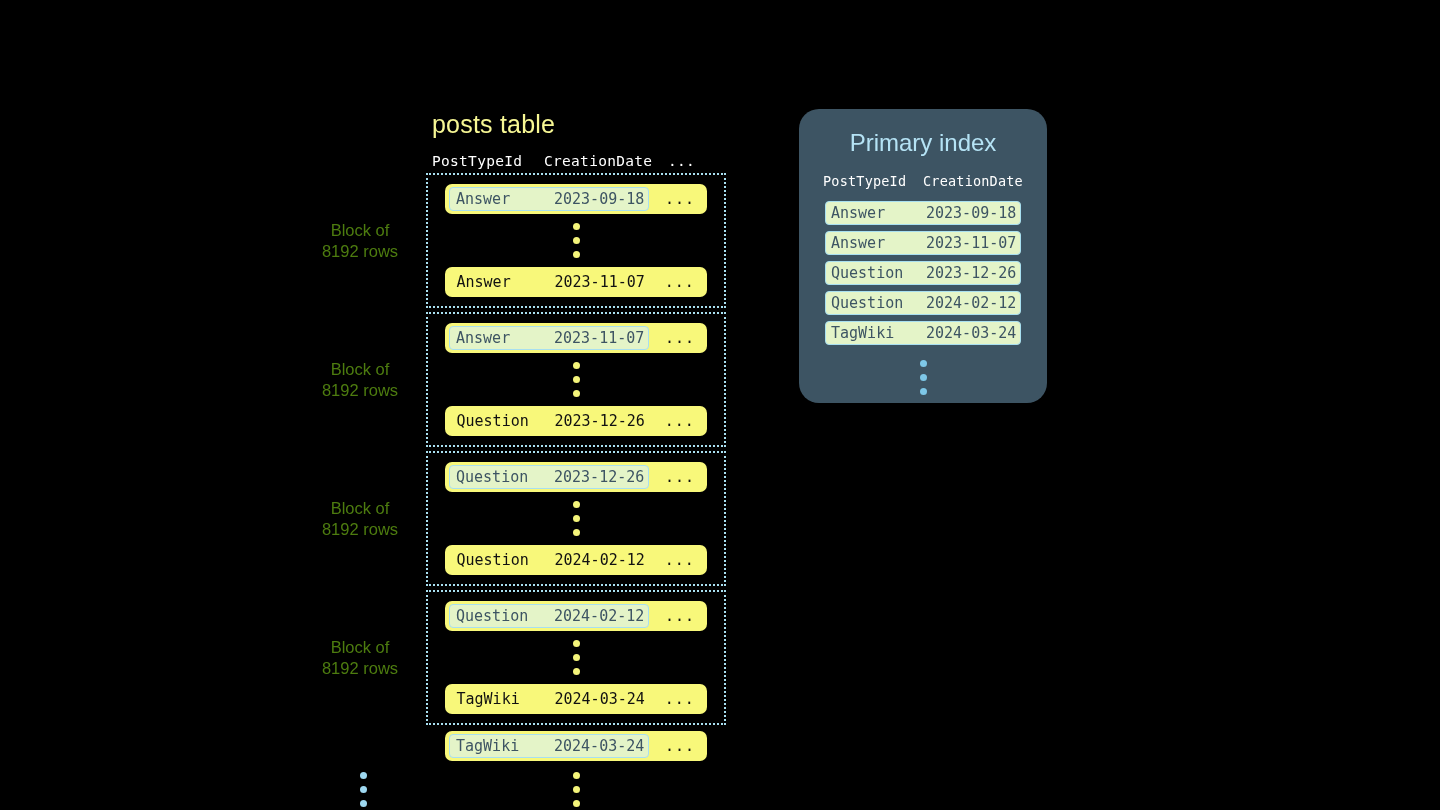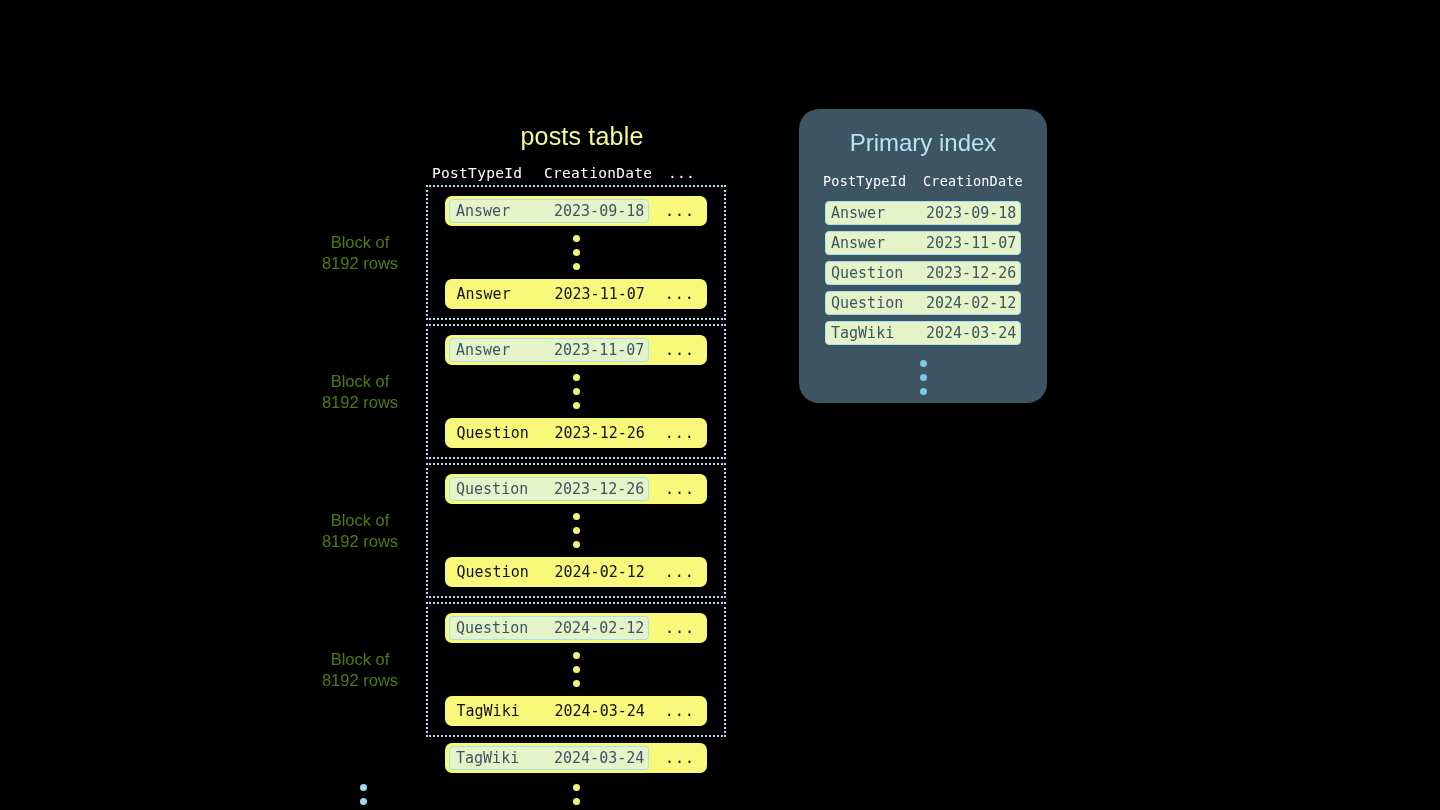--- a/index.html
+++ b/index.html
@@ -26,25 +26,24 @@
     position: absolute;
     left: 300px;
     top: 110px;
     width: 480px;
   }
 
   .posts-title {
     color: #f7f794;
     font-size: 25px;
     font-family: "Liberation Sans", sans-serif;
-    text-align: center;
+    text-align: left;
     letter-spacing: 0.2px;
     width: 300px;
     margin-left: 132px;
-    margin-top: 12px;
   }
 
   .posts-colheads {
     display: flex;
     width: 300px;
     margin-left: 132px;
     margin-top: 14px;
     font-family: "DejaVu Sans Mono", monospace;
     font-size: 14.5px;
     color: #ffffff;

